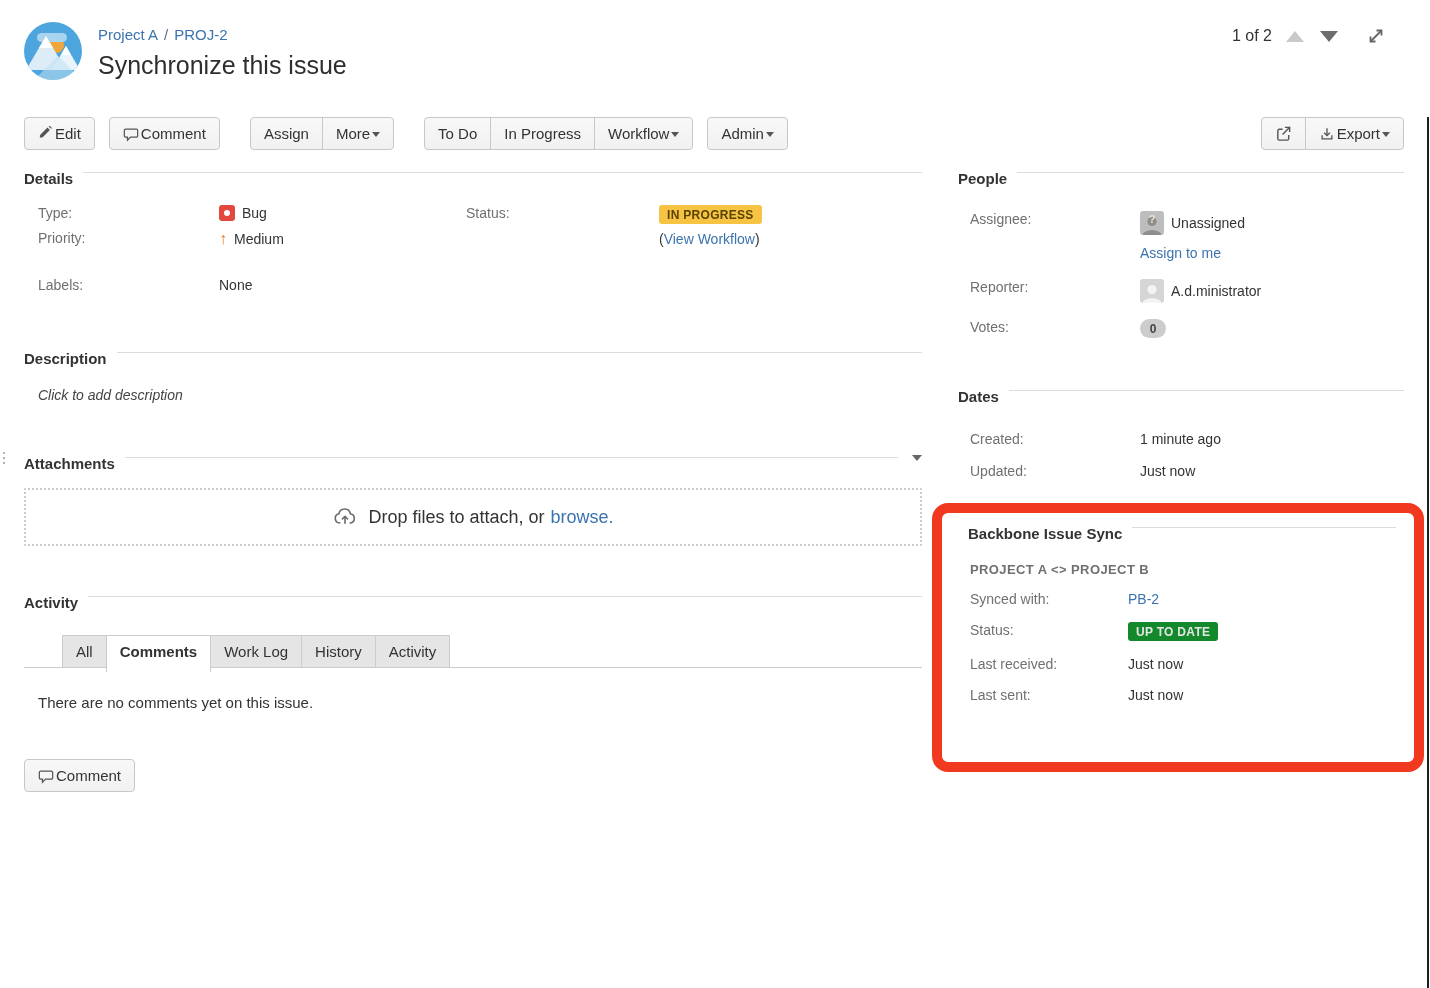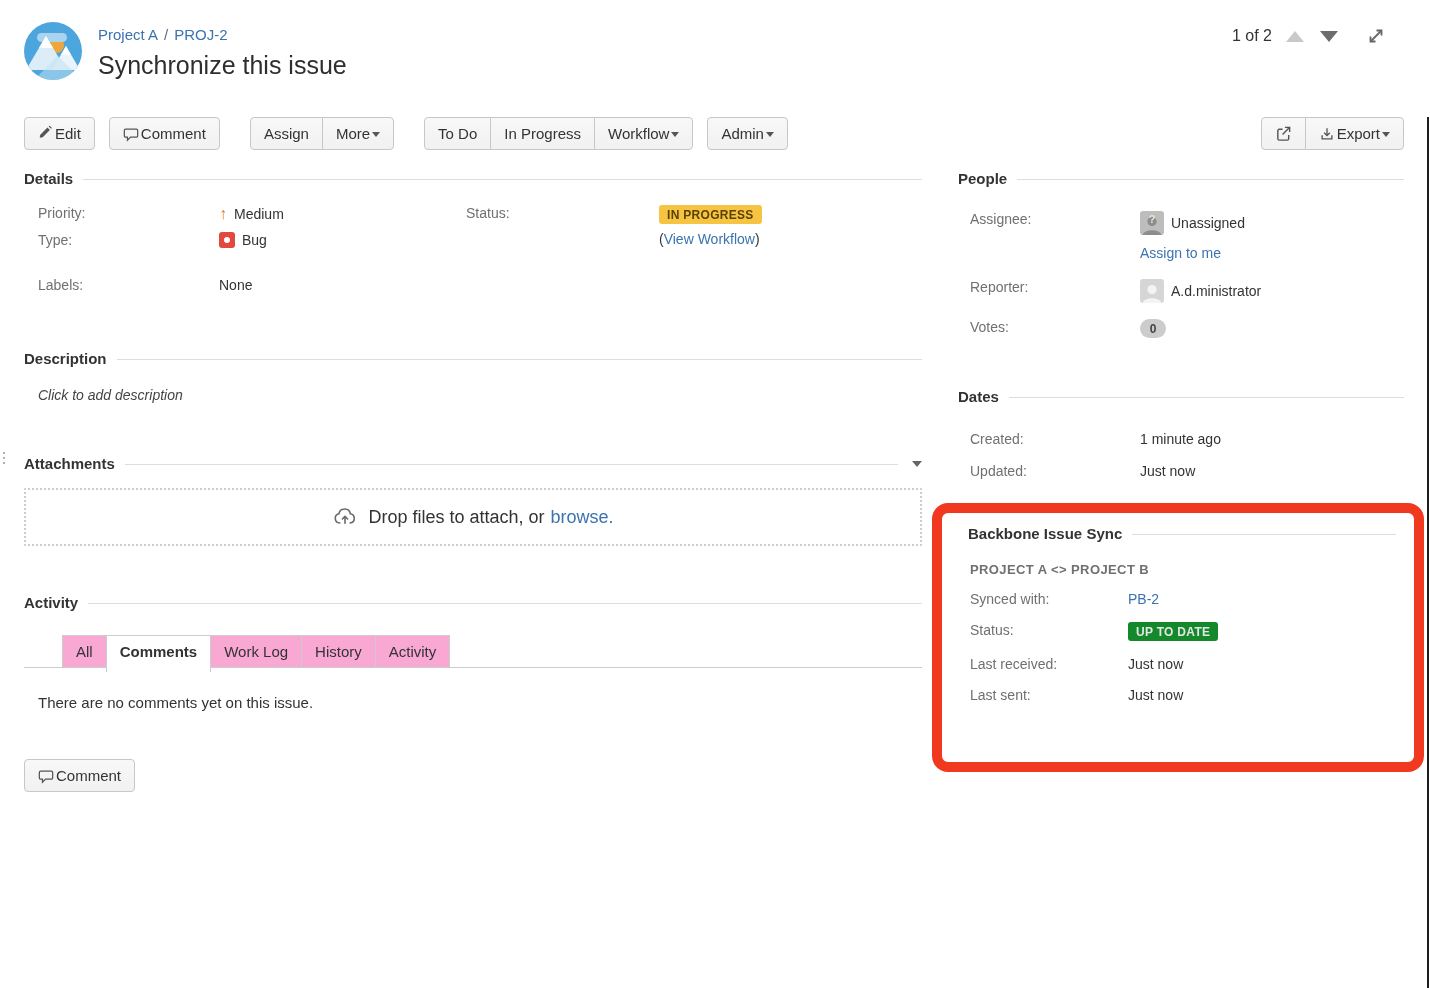--- a/index.html
+++ b/index.html
@@ -39,21 +39,21 @@
   .btn-group .btn:last-child { border-radius:0 4px 4px 0; }
   .tb-gap { width:14px; flex:0 0 auto; }
   .tb-spacer { flex:1; }
   .caret { width:0; height:0; border-left:4px solid transparent; border-right:4px solid transparent; border-top:5px solid #555; display:inline-block; margin-top:2px; }
 
   
   .content { position:absolute; left:0; top:170px; width:100%; }
   .lcol { position:absolute; left:24px; width:898px; }
   .rcol { position:absolute; left:958px; width:446px; }
 
-  .sec-head { display:flex; align-items:center; gap:10px; }
+  .sec-head { display:flex; align-items:flex-start; gap:10px; }
   .sec-head h3 { font-size:15px; font-weight:700; color:#333; white-space:nowrap; }
   .sec-line { flex:1; height:1px; background:#ddd; margin-top:2px; }
 
   .frow { display:flex; align-items:flex-start; margin-bottom:9px; }
   .flabel { color:#707070; flex:0 0 auto; }
 
   
   .details-cols { display:flex; margin-top:18px; }
   .dcol-a { width:442px; }
   .dcol-b { flex:1; }
@@ -83,21 +83,21 @@
   .att-caret { width:0; height:0; border-left:5px solid transparent; border-right:5px solid transparent; border-top:6px solid #666; margin-left:4px; cursor:pointer; }
   .dropzone {
     margin-top:16px; border:2px dotted #ccc; border-radius:2px; height:58px;
     display:flex; align-items:center; justify-content:center; gap:10px; font-size:18px; cursor:pointer;
   }
 
   
   .sec-activity { margin-top:48px; }
   .tabs { display:flex; align-items:flex-end; margin-top:24px; padding-left:38px; border-bottom:1px solid #ccc; }
   .tab {
-    background:#f9a8d4; border:1px solid #ccc; border-bottom:none;
+    background:#e5e5e5; border:1px solid #ccc; border-bottom:none;
     padding:7px 13px; font-size:15px; margin-left:-1px; cursor:pointer; position:relative;
   }
   .tab:first-child { margin-left:0; }
   .tab.active {
     background:#fff; font-weight:700; z-index:2;
     padding-bottom:12px; margin-bottom:-5px;
   }
   .empty-msg { margin:26px 0 0 14px; font-size:15px; }
   .bottom-comment { margin-top:48px; }
 
@@ -256,31 +256,31 @@
   <div class="lcol">
 
     <section class="sec-details">
       <div class="sec-head">
         <h3>Details</h3>
         <span class="sec-line"></span>
       </div>
       <div class="details-cols">
         <div class="dcol-a">
           <div class="frow">
+            <span class="flabel">Type:</span>
+            <span class="fval">
+                <span class="bug-icon"></span>
+                <span>Bug</span>
+              </span>
+          </div>
+          <div class="frow">
             <span class="flabel">Priority:</span>
             <span class="fval">
                 <span class="prio-arrow">↑</span>
                 <span>Medium</span>
-              </span>
-          </div>
-          <div class="frow">
-            <span class="flabel">Type:</span>
-            <span class="fval">
-                <span class="bug-icon"></span>
-                <span>Bug</span>
               </span>
           </div>
           <div class="frow labels-row">
             <span class="flabel">Labels:</span>
             <span class="fval">None</span>
           </div>
         </div>
         <div class="dcol-b">
           <div class="frow">
             <span class="flabel">Status:</span>

